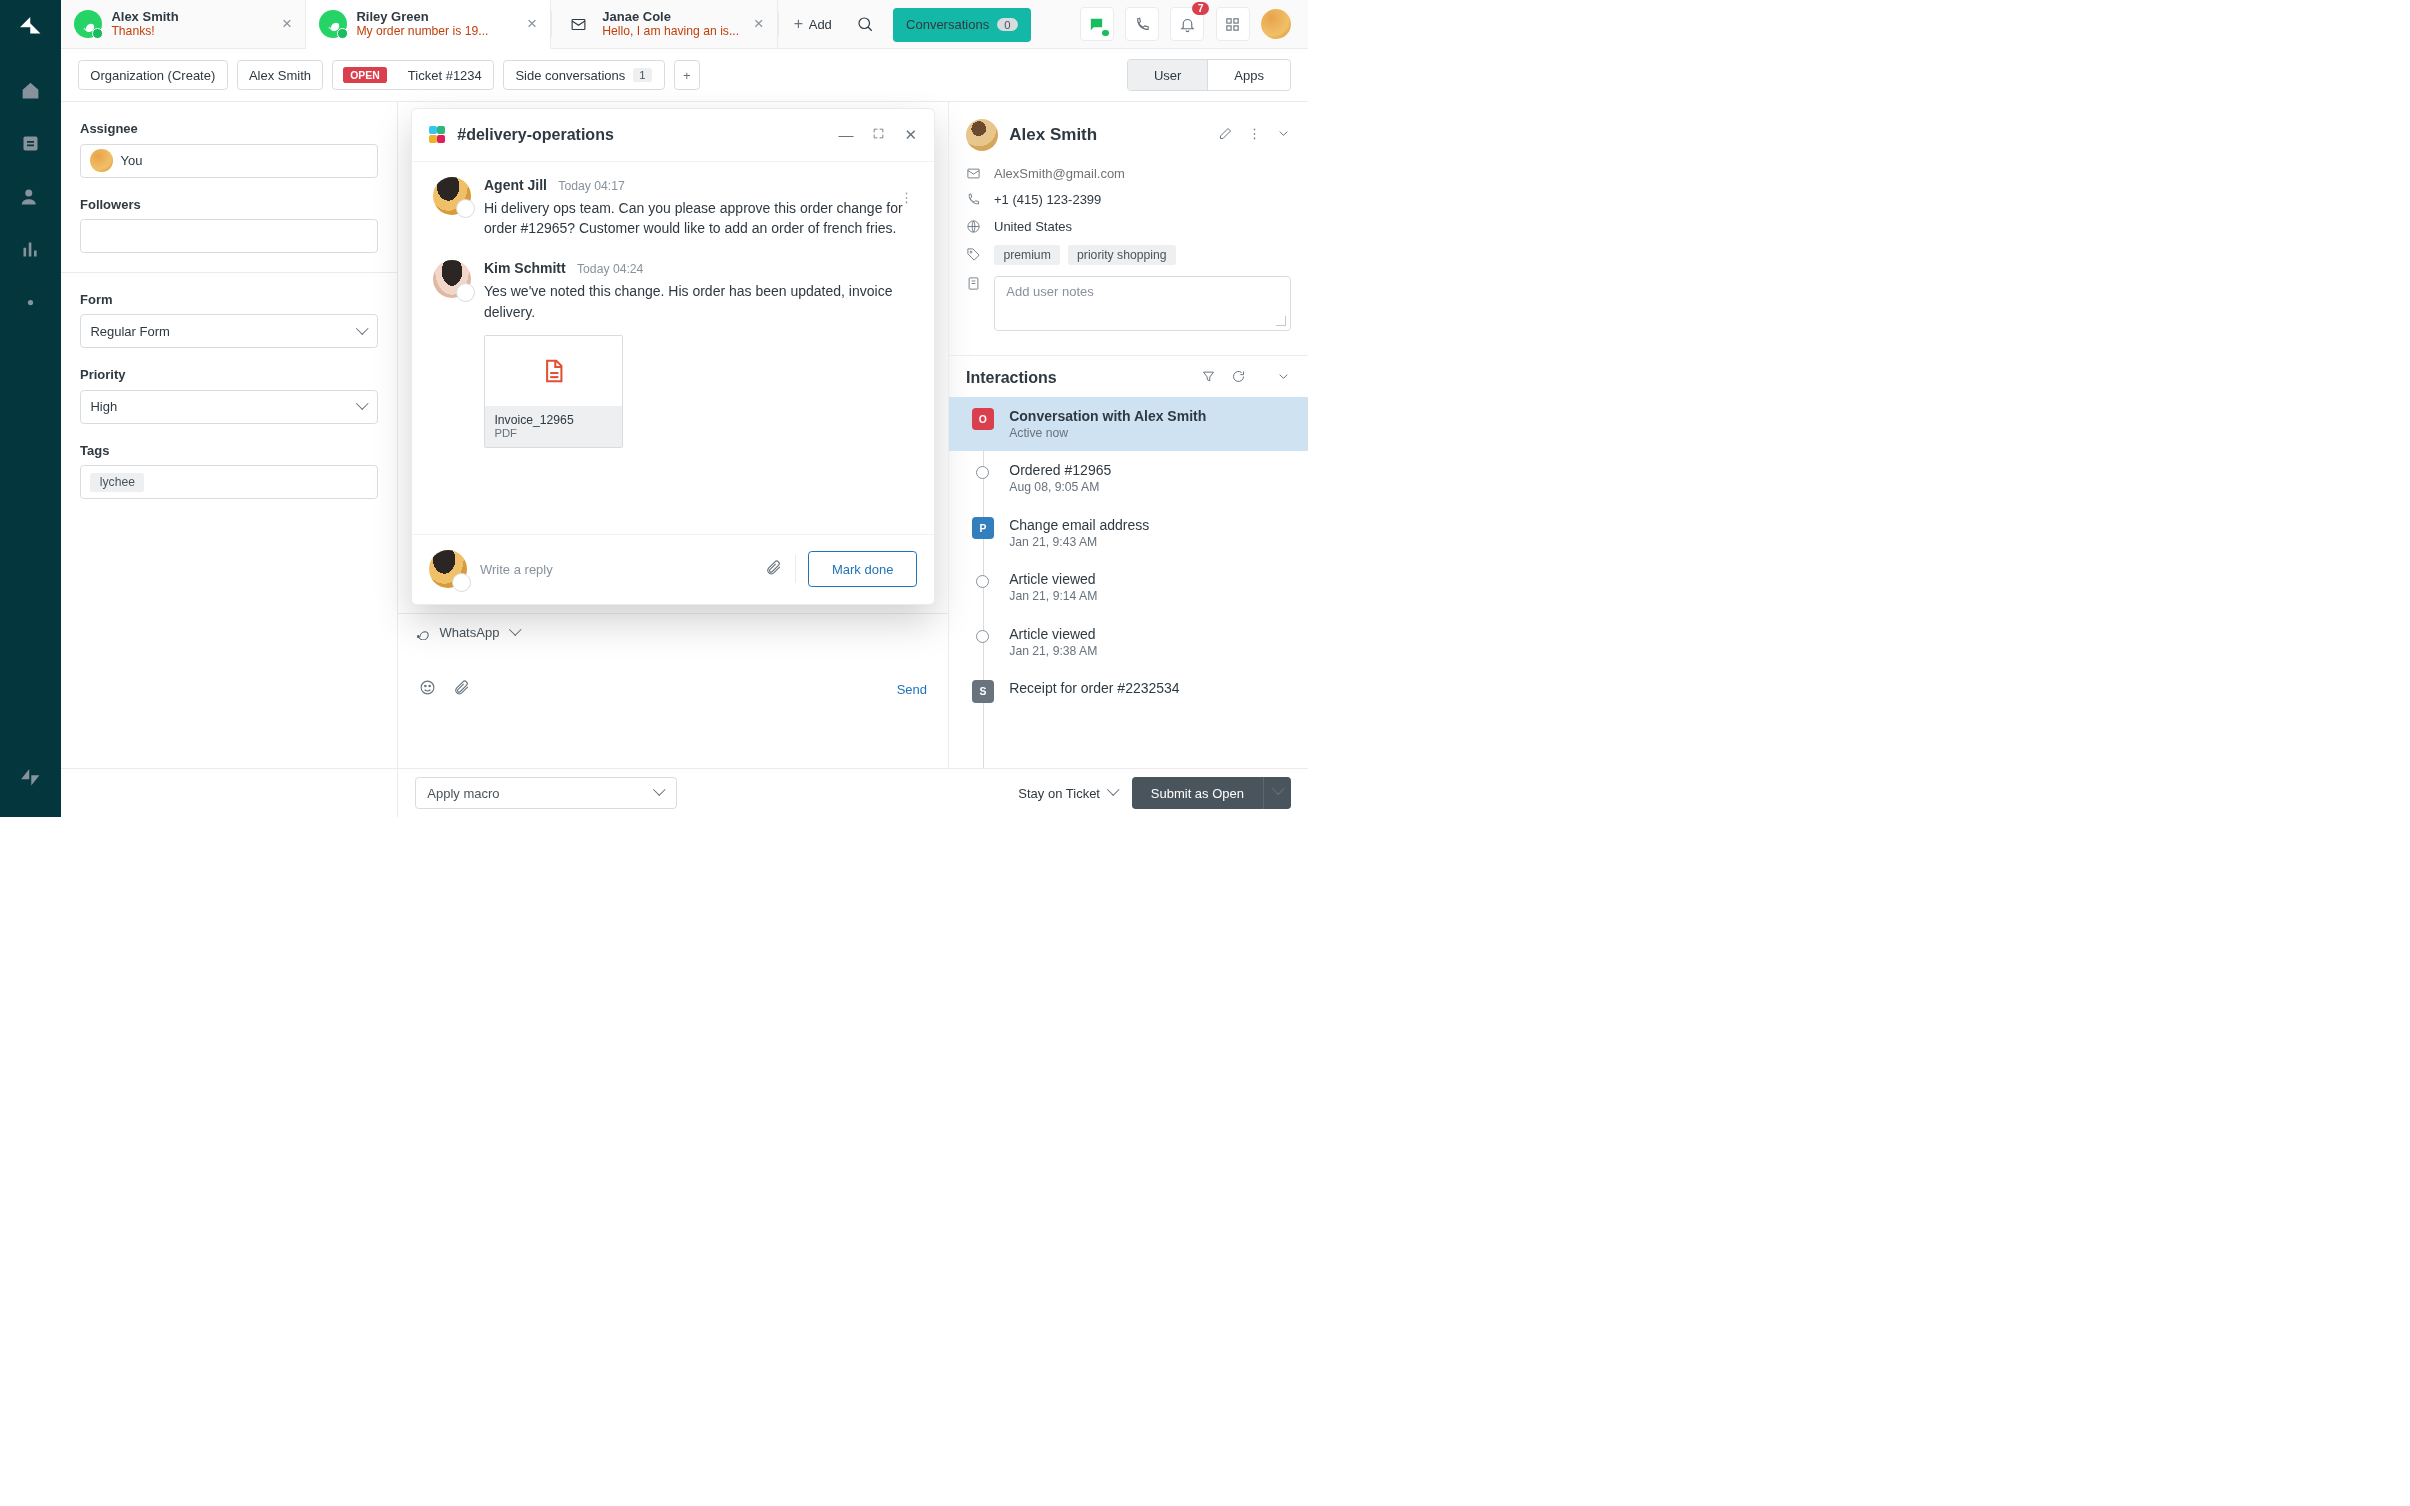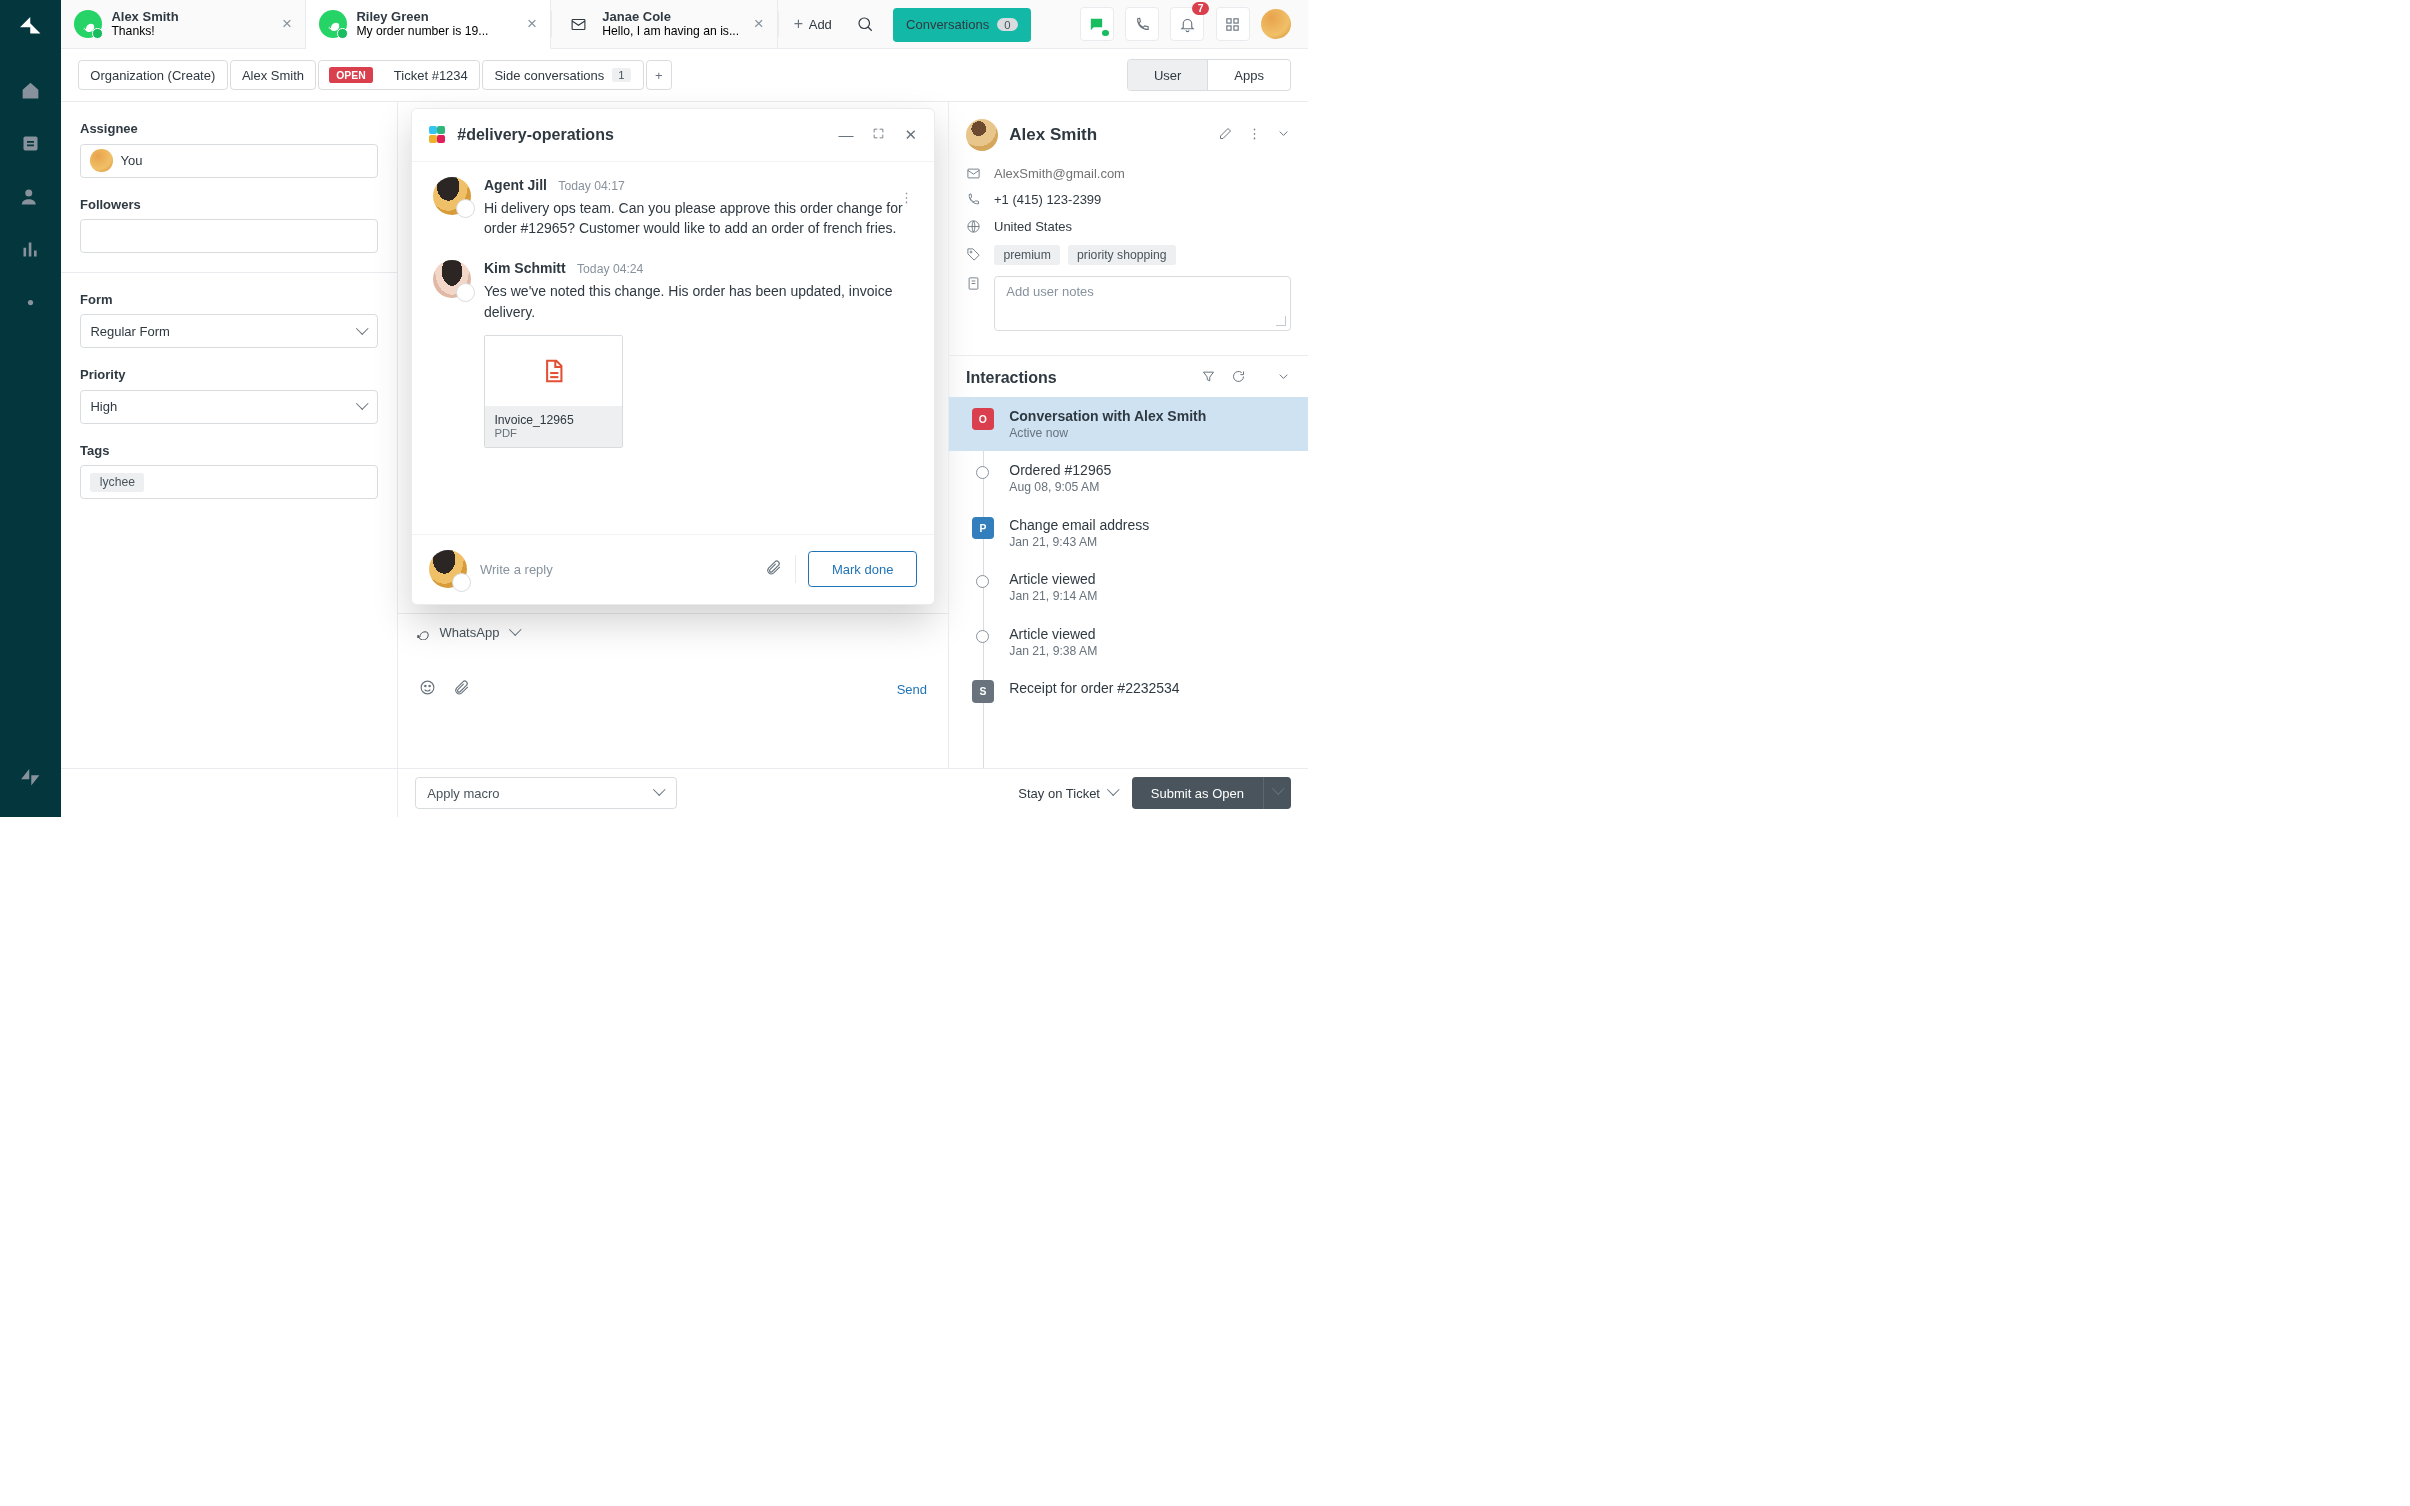--- a/index.html
+++ b/index.html
@@ -56,21 +56,21 @@
   position: relative;
 }
 .tab.active { background: #fff; border-bottom: 0.9px solid #fff; margin-bottom: -0.9px; }
 .tab-icon { width: 28px; height: 28px; flex-shrink: 0; margin-right: 9.4px; position: relative; }
 .tab-icon.wa { background: #25d366; border-radius: 50%; display: flex; align-items: center; justify-content: center; }
 .tab-icon.wa svg { width: 15px; height: 15px; fill: #fff; }
 .tab-icon.wa::after { content:''; position:absolute; right:-0.9px; bottom:-0.9px; width:8.5px; height:8.5px; border-radius:50%; background:#17bd5f; border:1.9px solid #fff; }
 .tab-icon.mail svg { width: 21px; height: 17px; fill:none; stroke:#2f3941; stroke-width:1.6; }
 .tab-text { flex:1; overflow:hidden; }
 .tab-title { font-size: 13px; font-weight: 600; color: #2f3941; line-height: 1.2; white-space: nowrap; overflow: hidden; text-overflow: ellipsis; }
-.tab-sub { font-size: 12.2px; color: #000000; line-height: 1.25; white-space: nowrap; overflow: hidden; text-overflow: ellipsis; }
+.tab-sub { font-size: 12.2px; color: #c2410c; line-height: 1.25; white-space: nowrap; overflow: hidden; text-overflow: ellipsis; }
 .tab-close { color: #87929d; font-size: 17px; padding: 3.8px; cursor: pointer; }
 .tab-sep { width: 0.9px; background: #e9ebee; margin: 11.3px 0; }
 
 .tab-add { display: flex; align-items: center; padding: 0 15px; color: #2f3941; font-size: 13px; cursor: pointer; gap: 5.6px; }
 .tab-search { display:flex; align-items:center; padding: 0 9.4px; }
 .tab-search svg { width: 18px; height: 18px; stroke:#2f3941; stroke-width:1.6; fill:none; }
 
 .conversations-pill {
   display:flex; align-items:center; background:#14b8a6; border-radius:3.8px;
   margin: 7.5px 9.4px; padding: 0 13px; height: 34px; font-size:13px; color:#2f3941; gap:7.5px;
@@ -88,21 +88,21 @@
 
 
 .secondary-bar {
   position: absolute;
   left: 61px; top: 49px; right: 0;
   height: 53px;
   border-bottom: 0.9px solid #e9ebee;
   display: flex;
   align-items: center;
   padding: 0 17px;
-  gap: 2px;
+  gap: 9px;
 }
 .crumb {
   border: 0.9px solid #d8dcde; border-radius: 3.8px;
   padding: 6.6px 11.3px; font-size: 13px; color:#2f3941; cursor:pointer;
   display:flex; align-items:center; gap: 7.5px;
 }
 .crumb.compound { padding: 0; }
 .crumb.compound .seg { padding: 6.6px 11.3px; font-size: 13px; }
 .crumb.compound .seg.open-badge { background:#d93f4c; color:#fff; font-size:10.4px; font-weight:700; padding: 2.8px 7.5px; border-radius: 2.8px; margin: 0 1.9px 0 9.4px; }
 .crumb.side .num { background:#edeff1; border-radius:2.8px; padding: 0.9px 6.6px; font-size:11.3px; color:#49545c; }

